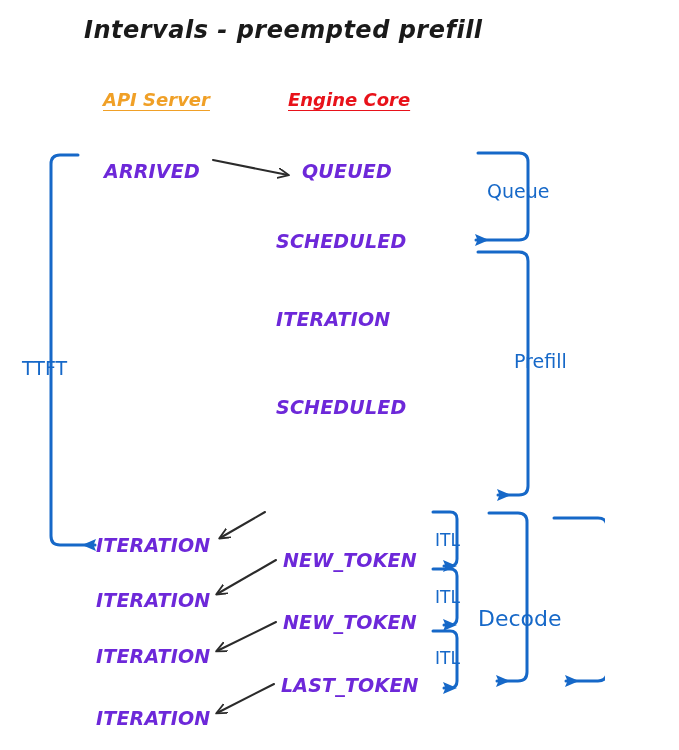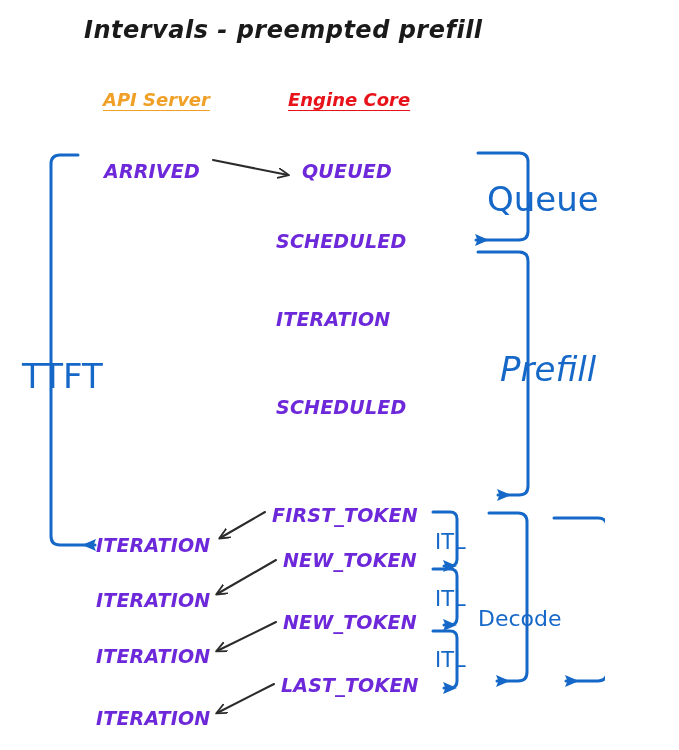--- a/index.html
+++ b/index.html
@@ -57,23 +57,23 @@
   }
   .state.orange { color: #6d28d9; }
   .state.red { color: #6d28d9; text-align: right; }
 
   .bluetext {
     font-family: "DejaVu Sans", sans-serif;
     font-style: normal;
     font-weight: normal;
     color: #1668C8;
   }
-  .bluetext.big { font-size: 34px; }
+  .bluetext.big { font-size: 19px; }
   .bluetext.mid { font-size: 22px; }
-  .bluetext.small { font-size: 21px; }
+  .bluetext.small { font-size: 17px; }
 </style>
 </head>
 <body>
 
 <div id="canvas">
 
   <svg id="svg-layer" viewBox="0 0 679 750">
     <defs>
       <marker id="mk-black" markerWidth="13" markerHeight="13" refX="10" refY="5" orient="auto" markerUnits="userSpaceOnUse">
         <path d="M0,0 L11,5 L0,10" fill="none" stroke="#2b2b2b" stroke-width="1.8" stroke-linecap="round" stroke-linejoin="round"></path>
@@ -119,26 +119,25 @@
   <div class="lbl state orange" style="left:104px; top:162px;">ARRIVED</div>
   <div class="lbl state orange" style="left:96px; top:536px;">ITERATION</div>
   <div class="lbl state orange" style="left:96px; top:591px;">ITERATION</div>
   <div class="lbl state orange" style="left:96px; top:647px;">ITERATION</div>
   <div class="lbl state orange" style="left:96px; top:709px;">ITERATION</div>
 
   <div class="lbl state red" style="left:302px; top:162px;">QUEUED</div>
   <div class="lbl state red" style="left:276px; top:232px;">SCHEDULED</div>
   <div class="lbl state red" style="left:276px; top:310px;">ITERATION</div>
   <div class="lbl state red" style="left:276px; top:398px;">SCHEDULED</div>
-  <div class="lbl state red" style="left:272px; top:506px;">FIRST_TOKEN</div>
   <div class="lbl state red" style="left:283px; top:551px;">NEW_TOKEN</div>
   <div class="lbl state red" style="left:283px; top:613px;">NEW_TOKEN</div>
   <div class="lbl state red" style="left:281px; top:676px;">LAST_TOKEN</div>
 
   <div class="lbl bluetext big" style="left:22px; top:359px;">TTFT</div>
   <div class="lbl bluetext big" style="left:487px; top:182px;">Queue</div>
-  <div class="lbl bluetext big" style="left:500px; top:352px;font-style:italic;">Prefill</div>
+  <div class="lbl bluetext big" style="left:514px; top:352px;">Prefill</div>
   <div class="lbl bluetext small" style="left:435px; top:532px;">ITL</div>
   <div class="lbl bluetext small" style="left:435px; top:589px;">ITL</div>
   <div class="lbl bluetext small" style="left:435px; top:650px;">ITL</div>
   <div class="lbl bluetext mid" style="left:478px; top:608px;">Decode</div>
 
 </div>
 
 </body></html>

